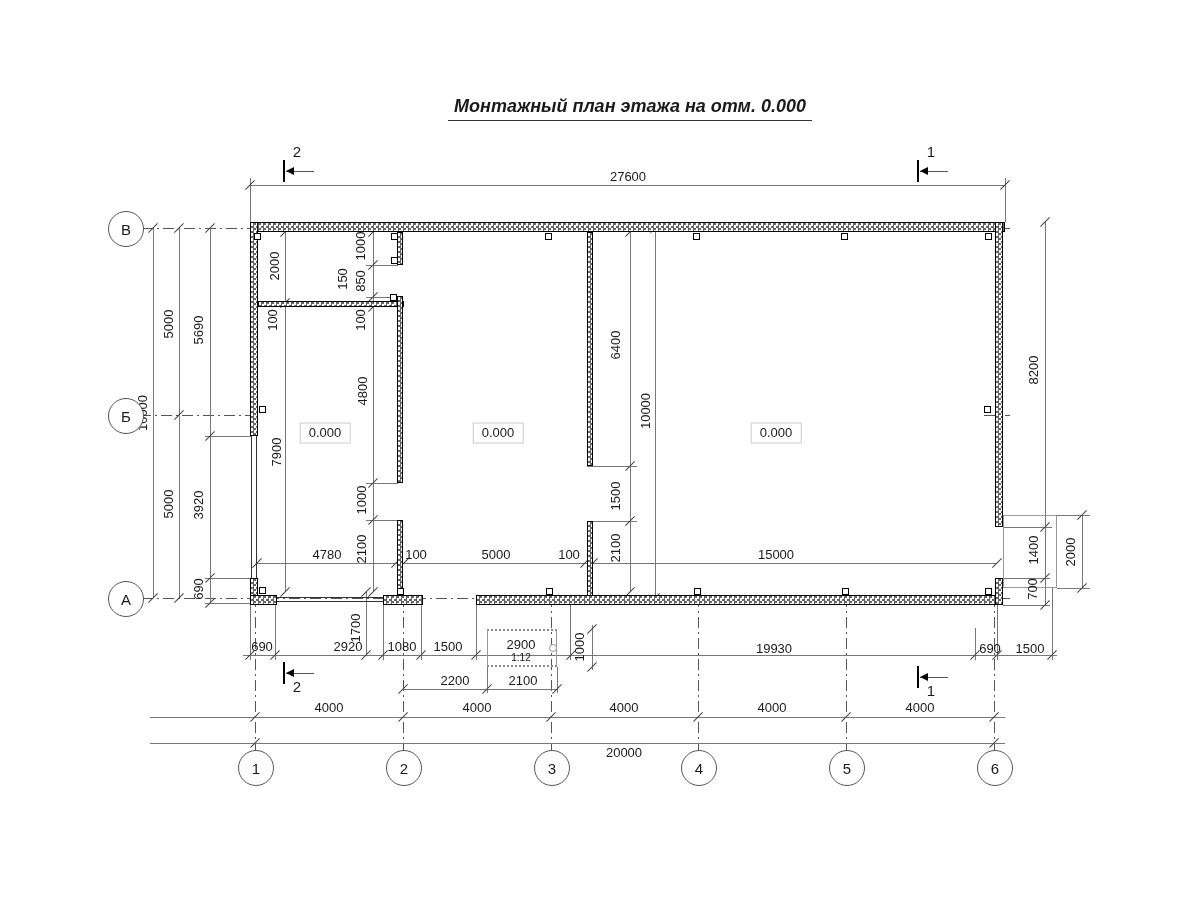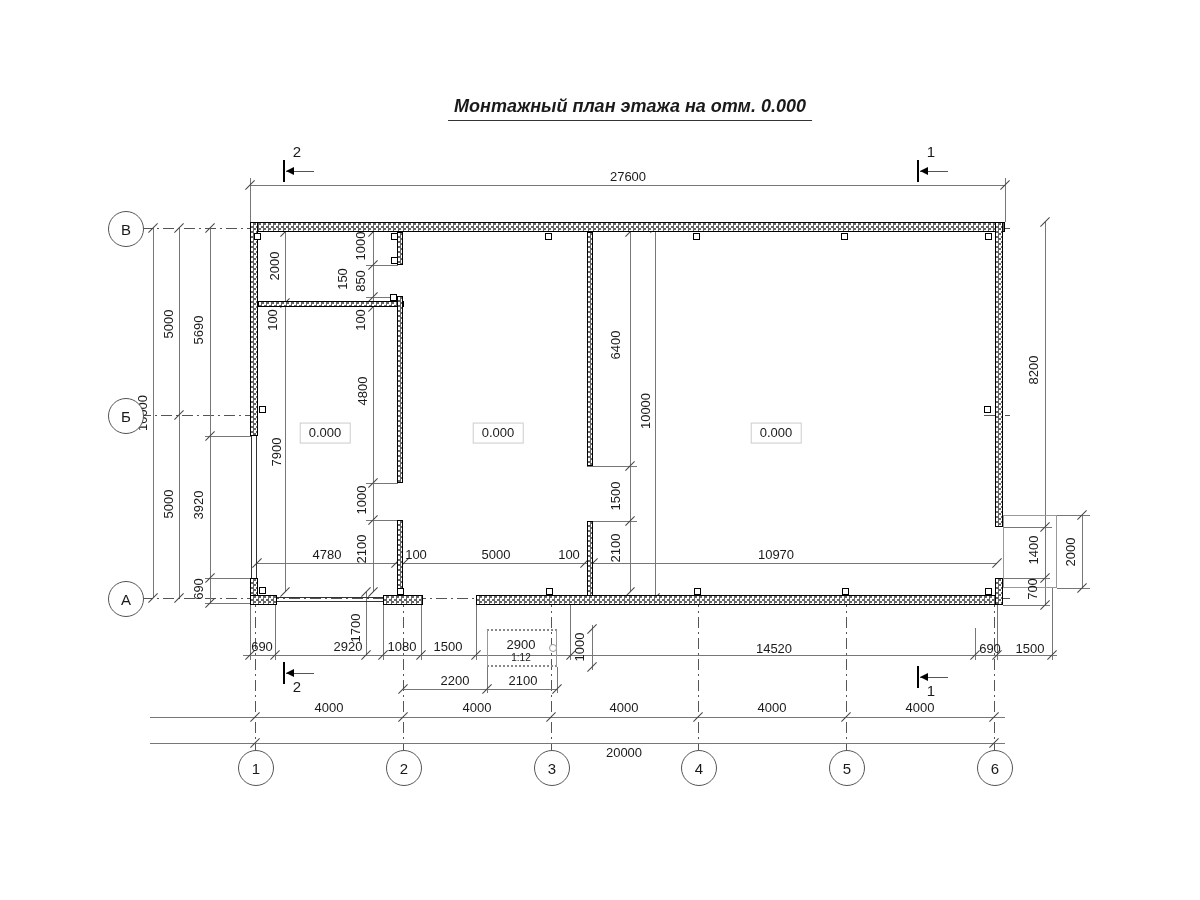--- a/index.html
+++ b/index.html
@@ -222,26 +222,26 @@
       <div class="dim rot" style="left: 645px; top: 411px;">10000</div>
       <div class="dim rot" style="left: 579px; top: 647px;">1000</div>
       <div class="dim rot" style="left: 1033px; top: 370px;">8200</div>
       <div class="dim rot" style="left: 1033px; top: 550px;">1400</div>
       <div class="dim rot" style="left: 1032px; top: 589px;">700</div>
       <div class="dim rot" style="left: 1070px; top: 552px;">2000</div>
       <div class="dim" style="left: 327px; top: 554px;">4780</div>
       <div class="dim" style="left: 416px; top: 554px;">100</div>
       <div class="dim" style="left: 496px; top: 554px;">5000</div>
       <div class="dim" style="left: 569px; top: 554px;">100</div>
-      <div class="dim" style="left: 776px; top: 554px;">10970</div>
+      <div class="dim" style="left: 776px; top: 554px;">15000</div>
       <div class="dim" style="left: 262px; top: 646px;">690</div>
       <div class="dim" style="left: 348px; top: 646px;">2920</div>
       <div class="dim" style="left: 402px; top: 646px;">1080</div>
       <div class="dim" style="left: 448px; top: 646px;">1500</div>
-      <div class="dim" style="left: 774px; top: 648px;">14520</div>
+      <div class="dim" style="left: 774px; top: 648px;">19930</div>
       <div class="dim" style="left: 990px; top: 648px;">690</div>
       <div class="dim" style="left: 1030px; top: 648px;">1500</div>
       <div class="dim" style="left: 455px; top: 680px;">2200</div>
       <div class="dim" style="left: 523px; top: 680px;">2100</div>
       <div class="dim" style="left: 329px; top: 707px;">4000</div>
       <div class="dim" style="left: 477px; top: 707px;">4000</div>
       <div class="dim" style="left: 624px; top: 707px;">4000</div>
       <div class="dim" style="left: 772px; top: 707px;">4000</div>
       <div class="dim" style="left: 920px; top: 707px;">4000</div>
       <div class="dim" style="left: 624px; top: 752px;">20000</div>

